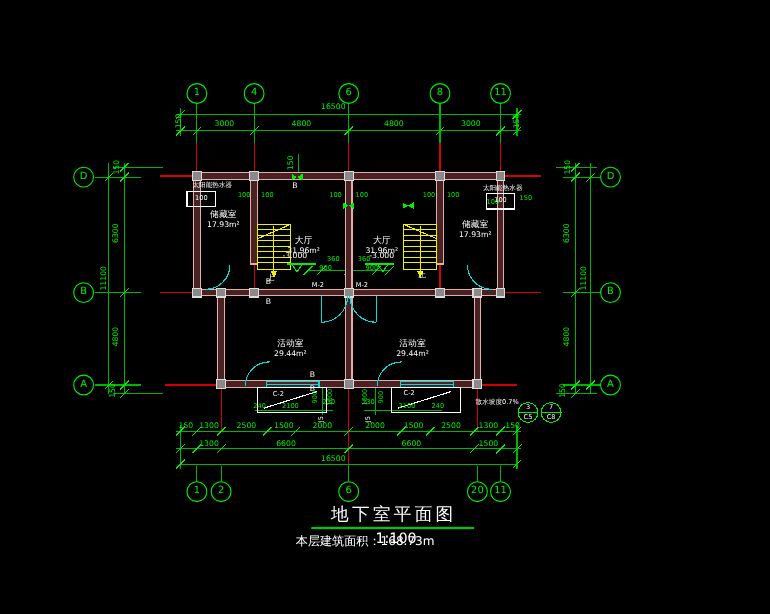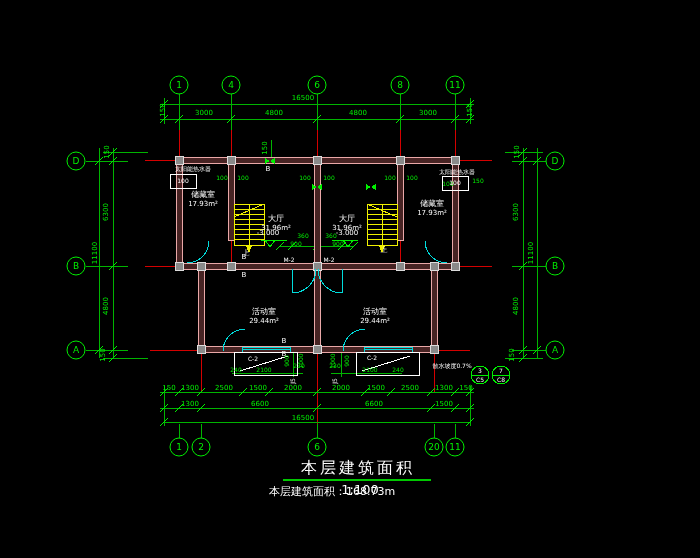--- a/index.html
+++ b/index.html
@@ -141,21 +141,21 @@
         <polygon points="376,184 371,187 376,190"></polygon>
   </g>
   <g stroke="#00ef00" stroke-width="1" fill="none">
     <circle cx="480" cy="375" r="9"></circle>
         <circle cx="501" cy="375" r="9"></circle>
     <path d="M471 375 H489 M492 375 H510"></path>
   </g>
 </svg>
 
   <div class="title-wrap">
-    <span class="title-main">本层建筑面积</span><span class="title-scale">1:100</span>
+    <span class="title-main">地下室平面图</span><span class="title-scale">1:100</span>
   </div>
   <div class="title-underline"></div>
   <div class="subtitle">本层建筑面积：168.73m</div>
 
 <div class="lbl g" style="left: 303px; top: 98px; font-size: 7px;">16500</div>
     <div class="lbl g" style="left: 204px; top: 113px; font-size: 7px;">3000</div>
     <div class="lbl g" style="left: 274px; top: 113px; font-size: 7px;">4800</div>
     <div class="lbl g" style="left: 358px; top: 113px; font-size: 7px;">4800</div>
     <div class="lbl g" style="left: 428px; top: 113px; font-size: 7px;">3000</div>
     <div class="lbl g rot" style="left: 163px; top: 110px; font-size: 7px;">150</div>

